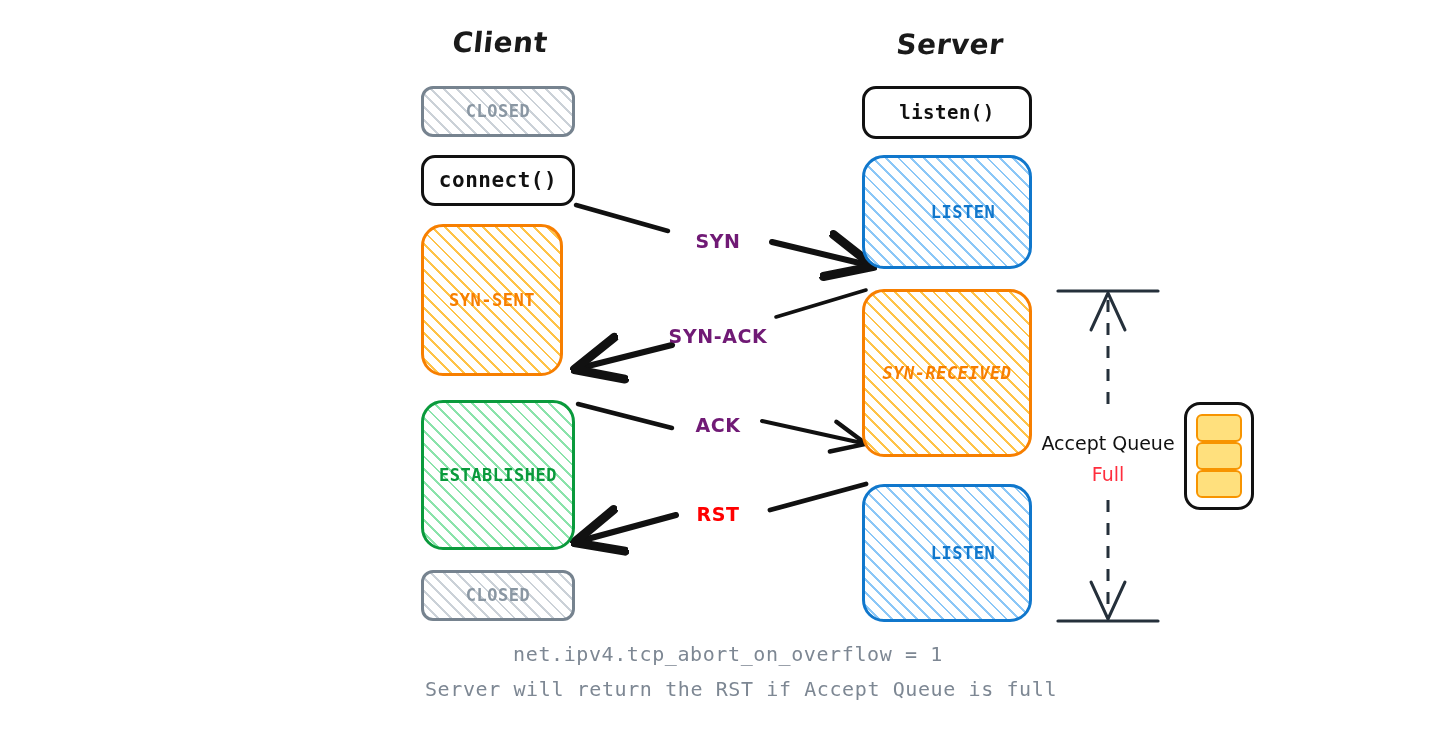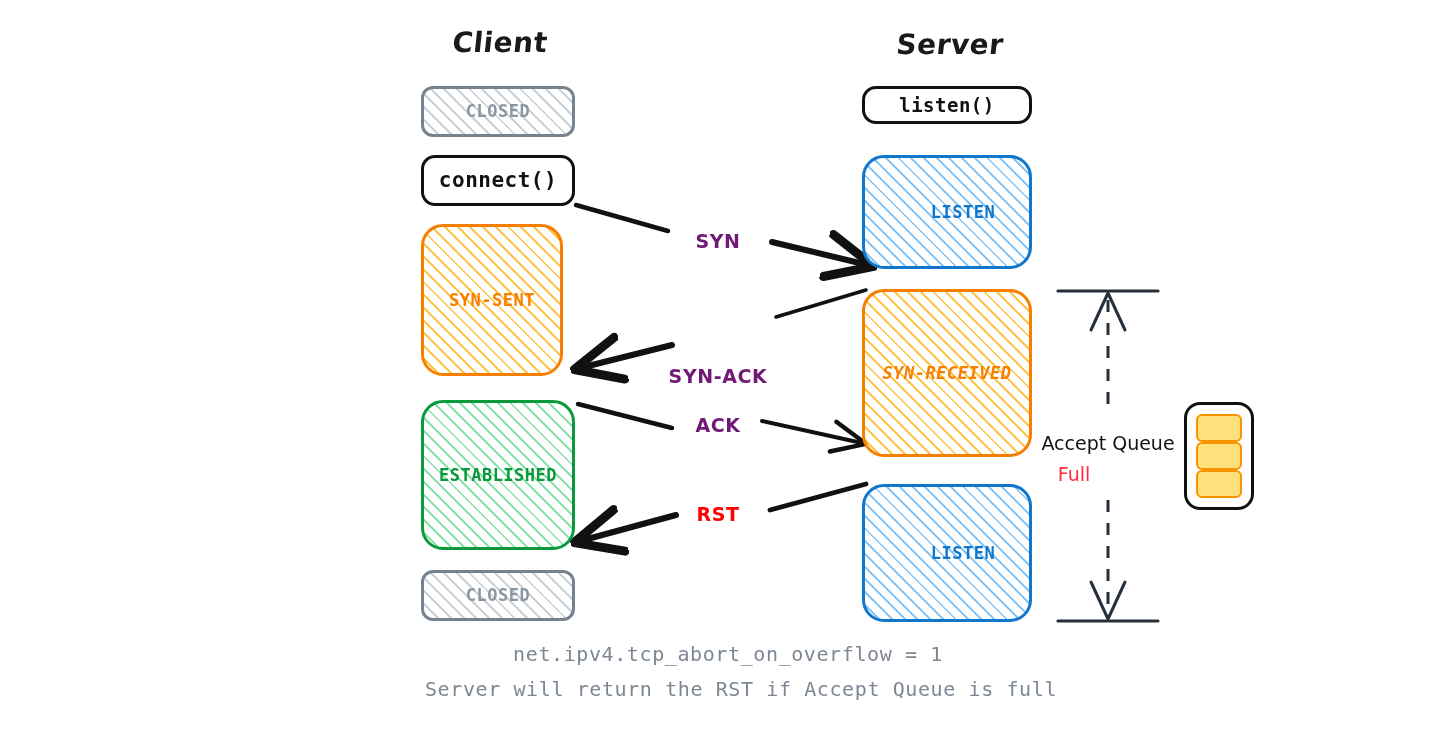--- a/index.html
+++ b/index.html
@@ -167,46 +167,46 @@
   </div>
 
   <div class="node n-green" style="left:421px;top:400px;width:154px;height:150px;">
     <span class="txt">ESTABLISHED</span>
   </div>
 
   <div class="node n-gray" style="left:421px;top:570px;width:154px;height:51px;">
     <span class="txt">CLOSED</span>
   </div>
 
-  <div class="node n-plain" style="left:862px;top:86px;width:170px;height:38px;font-size:19px;">
+  <div class="node n-plain" style="left:862px;top:86px;width:170px;height:53px;font-size:19px;">
     <span class="txt">listen()</span>
   </div>
 
   <div class="node n-blue" style="left:862px;top:155px;width:170px;height:114px;">
     <span class="txt">LISTEN</span>
   </div>
 
   <div class="node n-orange" style="left:862px;top:289px;width:170px;height:168px;font-style:italic;">
     <span class="txt">SYN-RECEIVED</span>
   </div>
 
   <div class="node n-blue" style="left:862px;top:484px;width:170px;height:138px;">
     <span class="txt">LISTEN</span>
   </div>
 
   <div class="msg" style="left:648px;top:230px;width:140px;">SYN</div>
 
-  <div class="msg" style="left:647px;top:325px;width:142px;margin-top:40px;">SYN-ACK</div>
+  <div class="msg" style="left:647px;top:325px;width:142px;">SYN-ACK</div>
 
   <div class="msg" style="left:648px;top:414px;width:140px;">ACK</div>
 
   <div class="msg msg-rst" style="left:648px;top:503px;width:140px;">RST</div>
 
   <div class="aq-label" style="left:1022px;top:432px;width:172px;">Accept Queue</div>
-  <div class="aq-label aq-full" style="left:988px;top:463px;width:172px;">Full</div>
+  <div class="aq-label aq-full" style="left:1022px;top:463px;width:172px;">Full</div>
 
   <div class="queue-box" style="left:1184px;top:402px;width:70px;height:108px;">
     <span class="queue-cell"></span>
     <span class="queue-cell"></span>
     <span class="queue-cell"></span>
   </div>
 
   <div class="caption" style="left:0;top:642px;">net.ipv4.tcp_abort_on_overflow = 1</div>
   <div class="caption" style="left:13px;top:677px;text-align:center;">Server will return the RST if Accept Queue is full</div>
 

